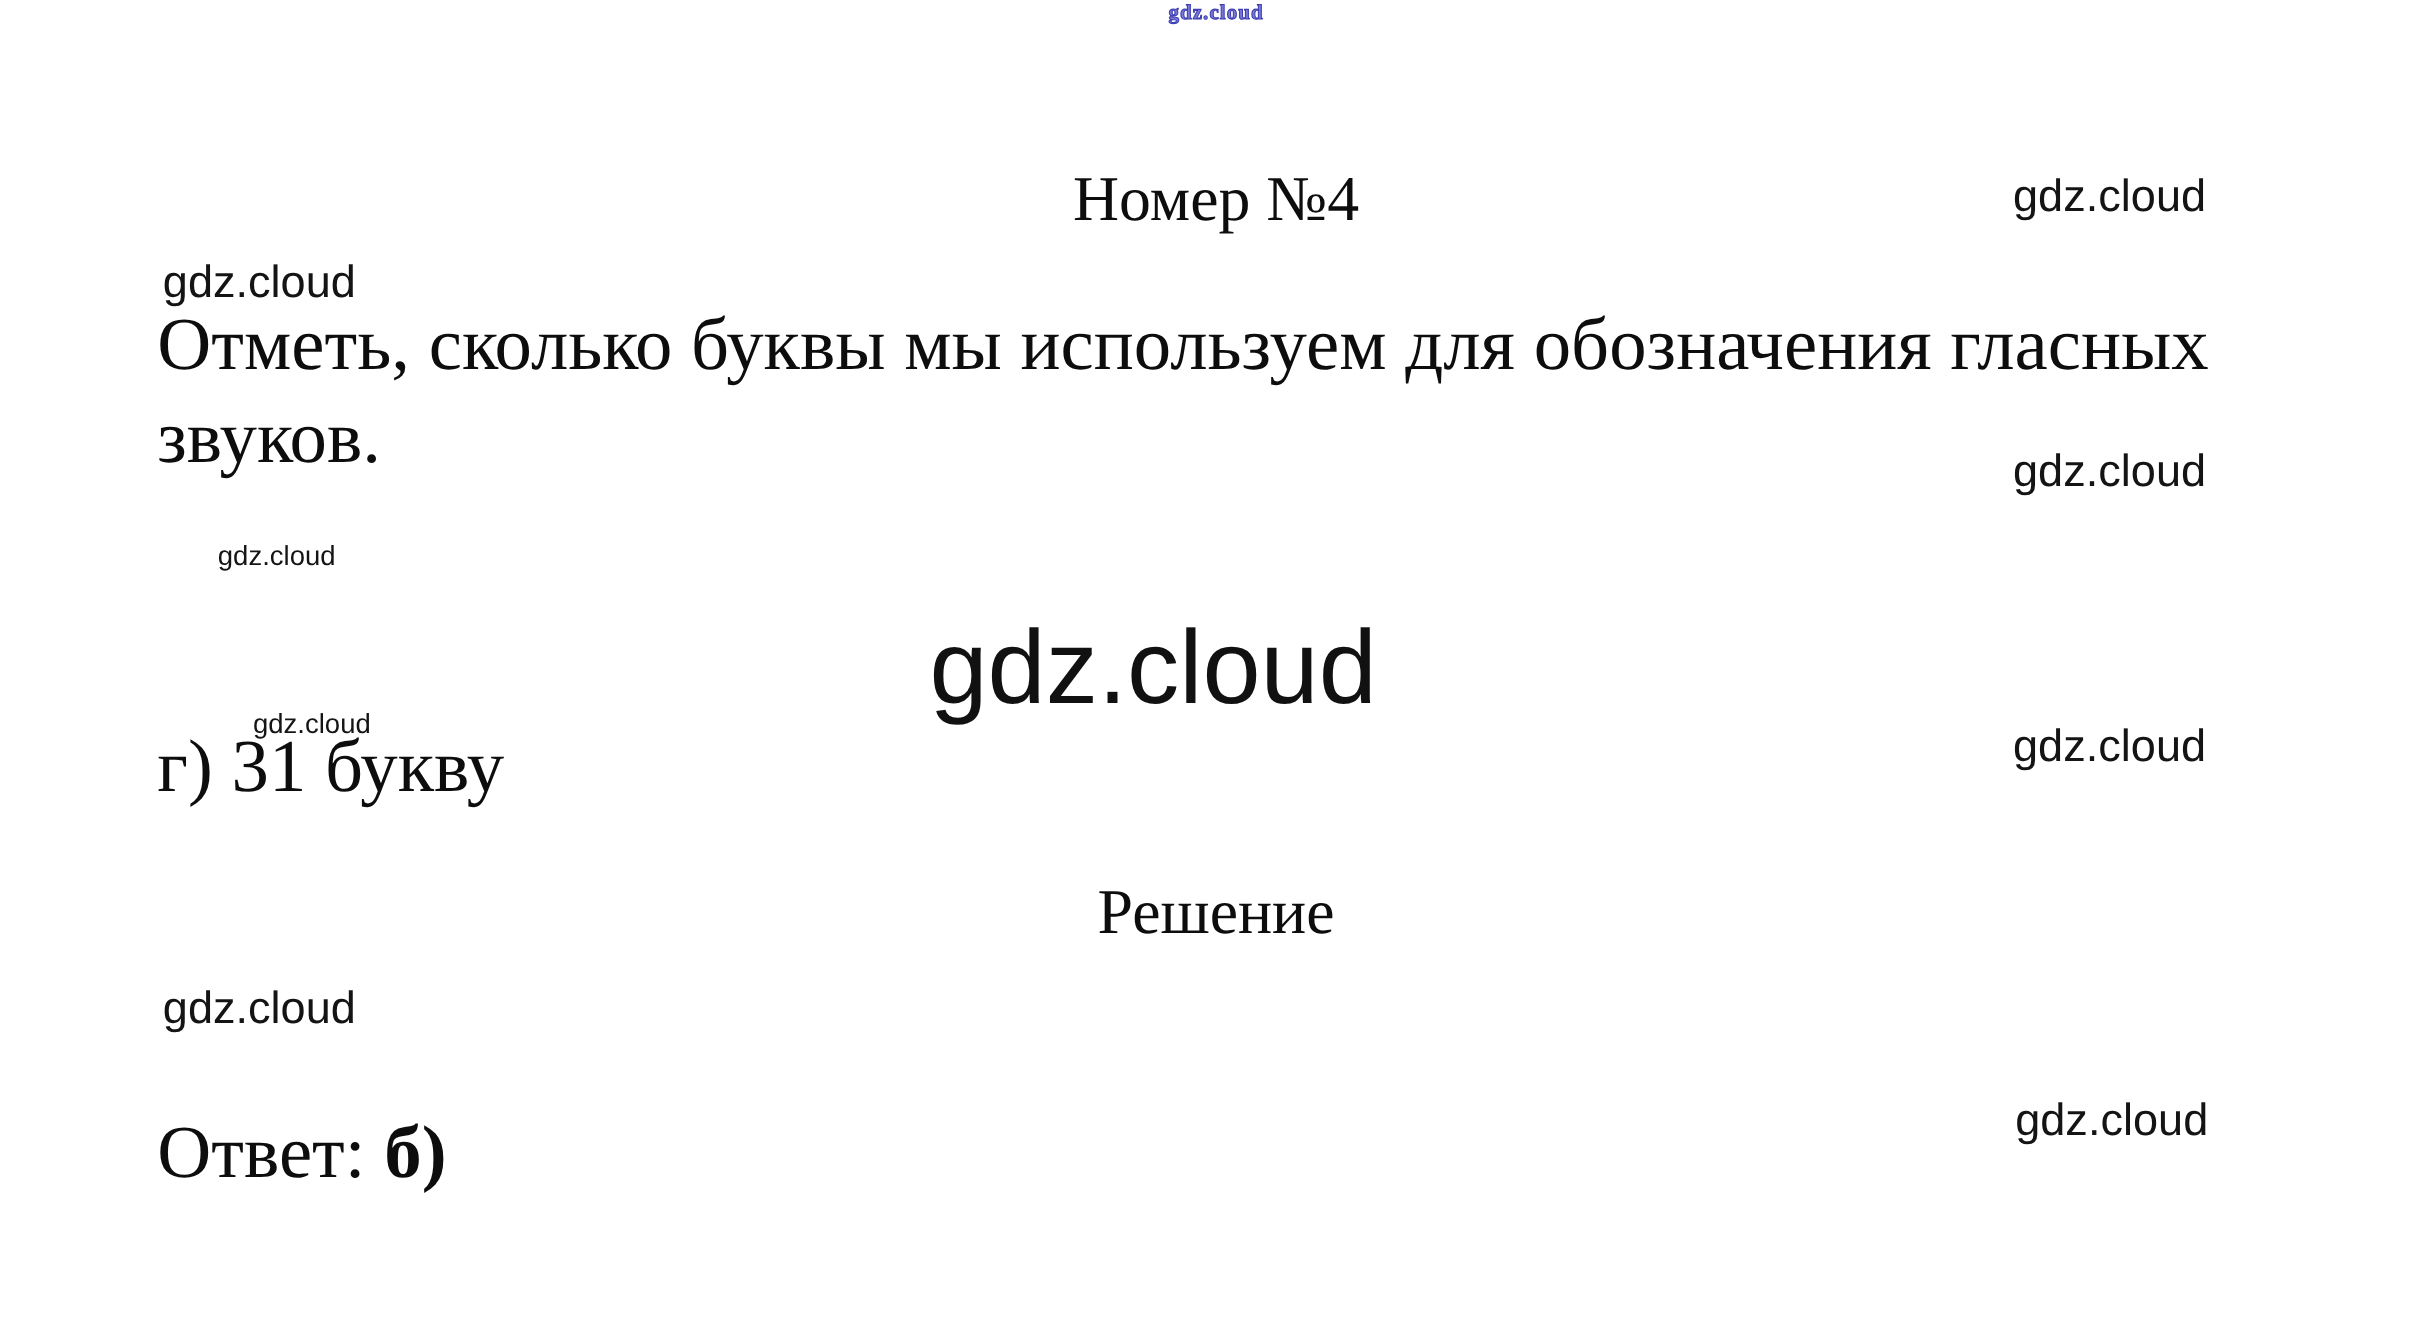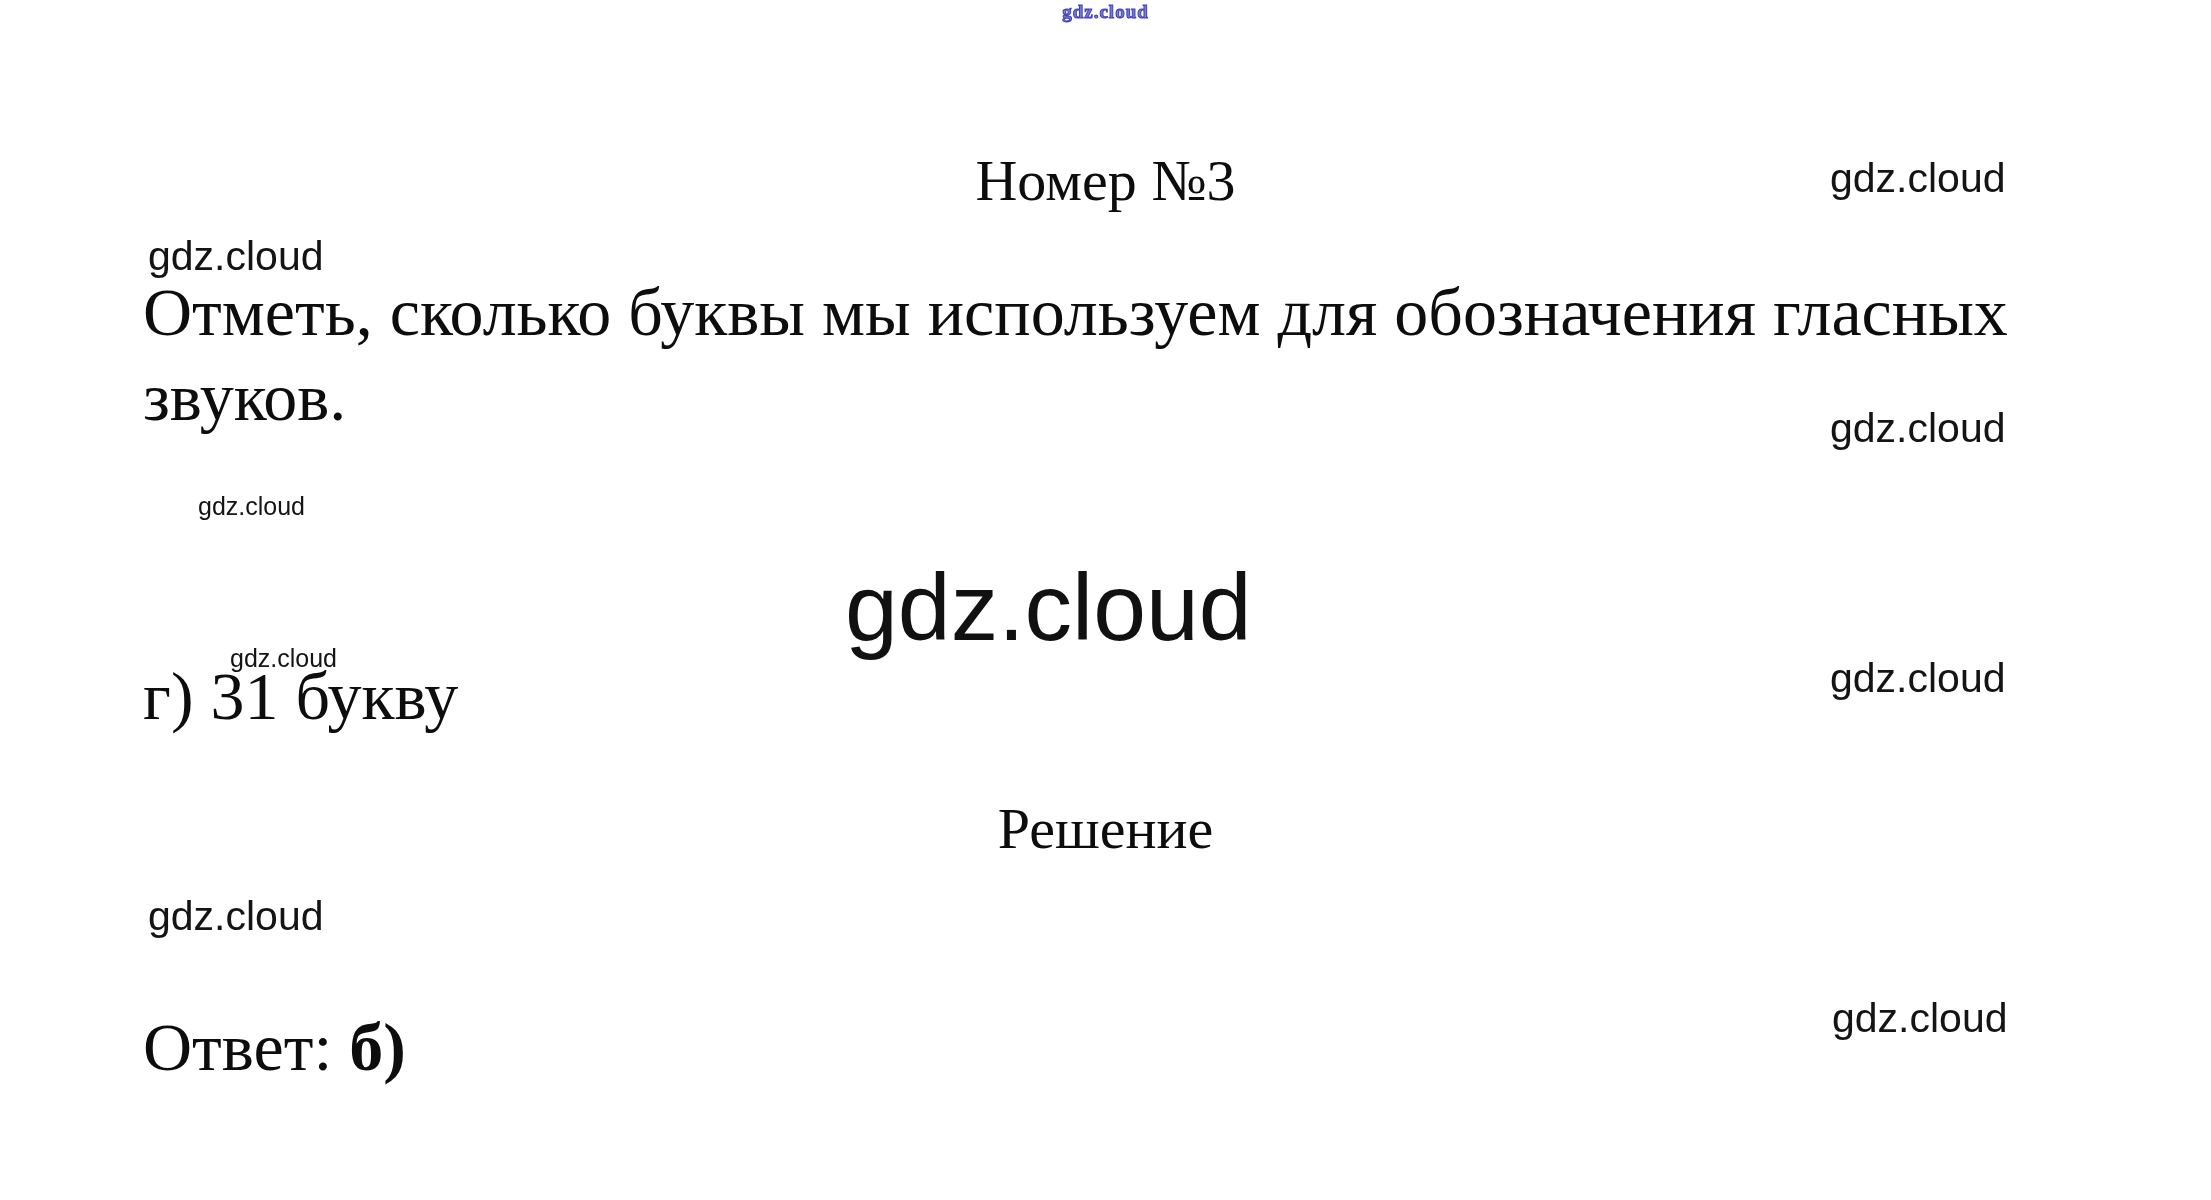--- a/index.html
+++ b/index.html
@@ -56,21 +56,21 @@
   <div class="abs wm wm-large" style="left: 845px; top: 560px;">gdz.cloud</div>
 
   <div class="abs wm wm-small" style="left: 230px; top: 646px;">gdz.cloud</div>
 
   <div class="abs wm" style="left: 1830px; top: 658px;">gdz.cloud</div>
 
   <div class="abs wm" style="left: 148px; top: 896px;">gdz.cloud</div>
 
   <div class="abs wm" style="left: 1832px; top: 998px;">gdz.cloud</div>
 
-  <div class="abs doc-title" style="top: 152px;">Номер №3</div>
+  <div class="abs doc-title" style="top: 152px;">Номер №4</div>
 
   <div class="abs doc-body" style="left: 143px; top: 278px;">Отметь, сколько буквы мы используем для обозначения гласных</div>
 
   <div class="abs doc-body" style="left: 143px; top: 363px;">звуков.</div>
 
 
 
 
   <div class="abs doc-body" style="left: 143px; top: 662px;">г) 31 букву</div>
 

